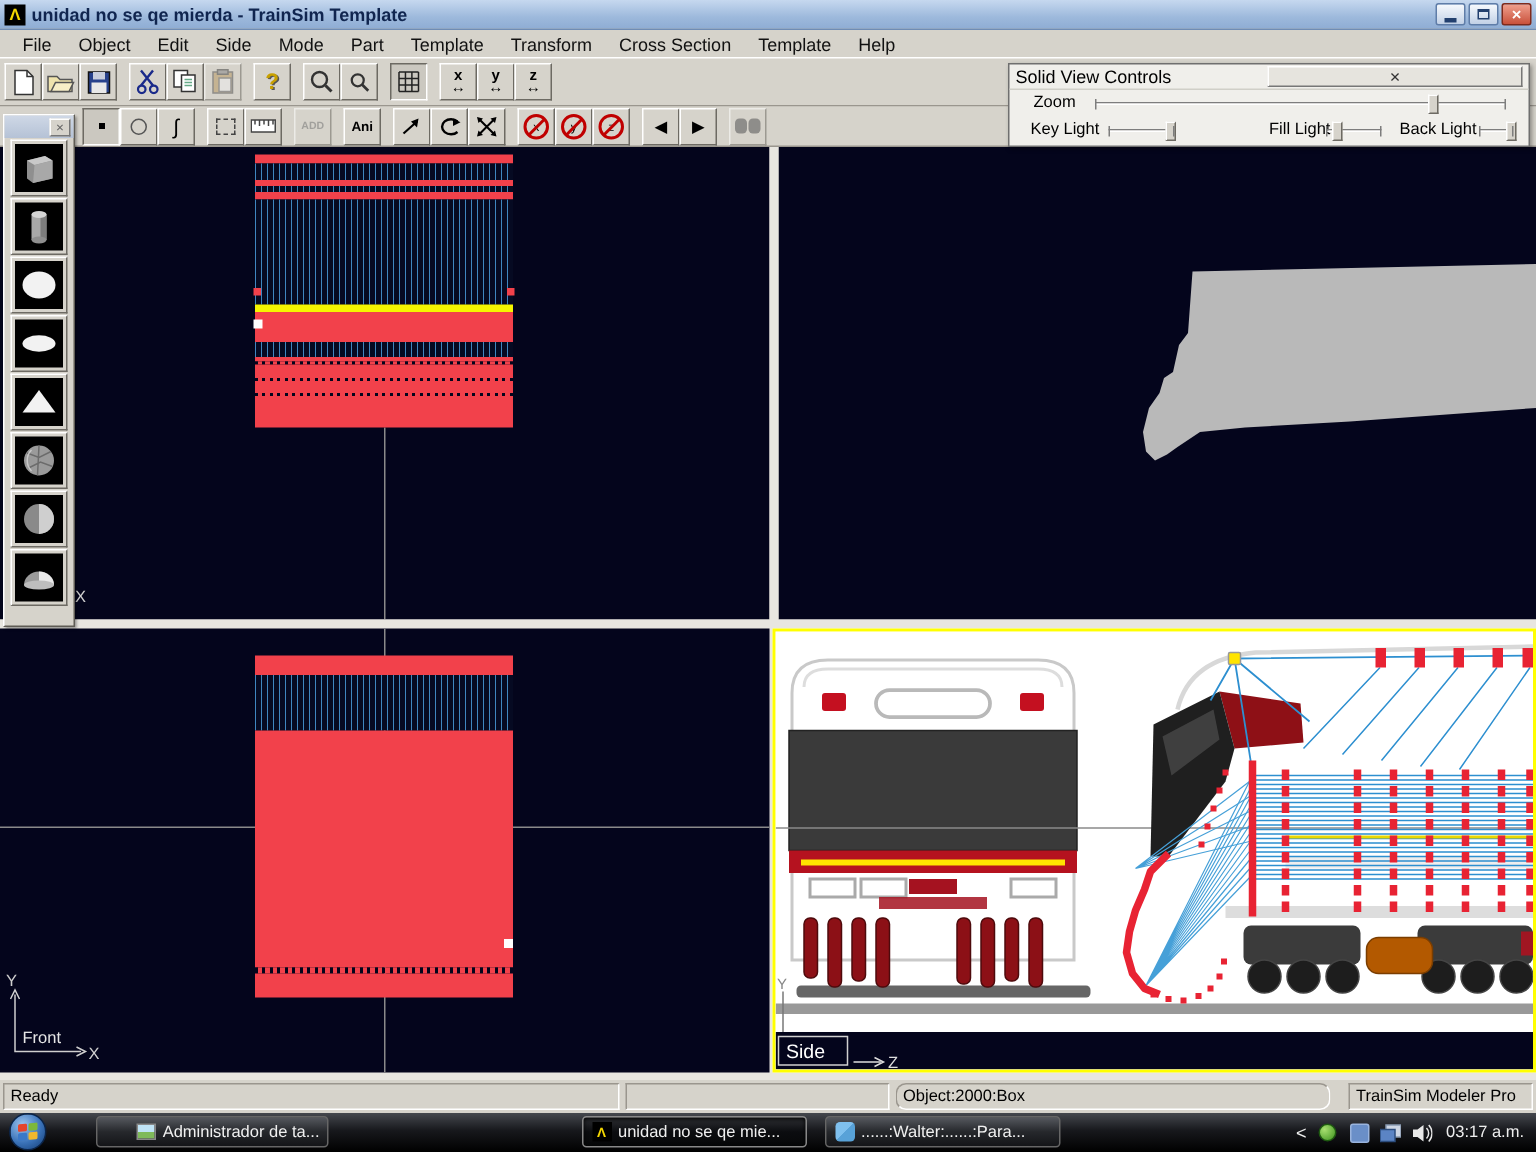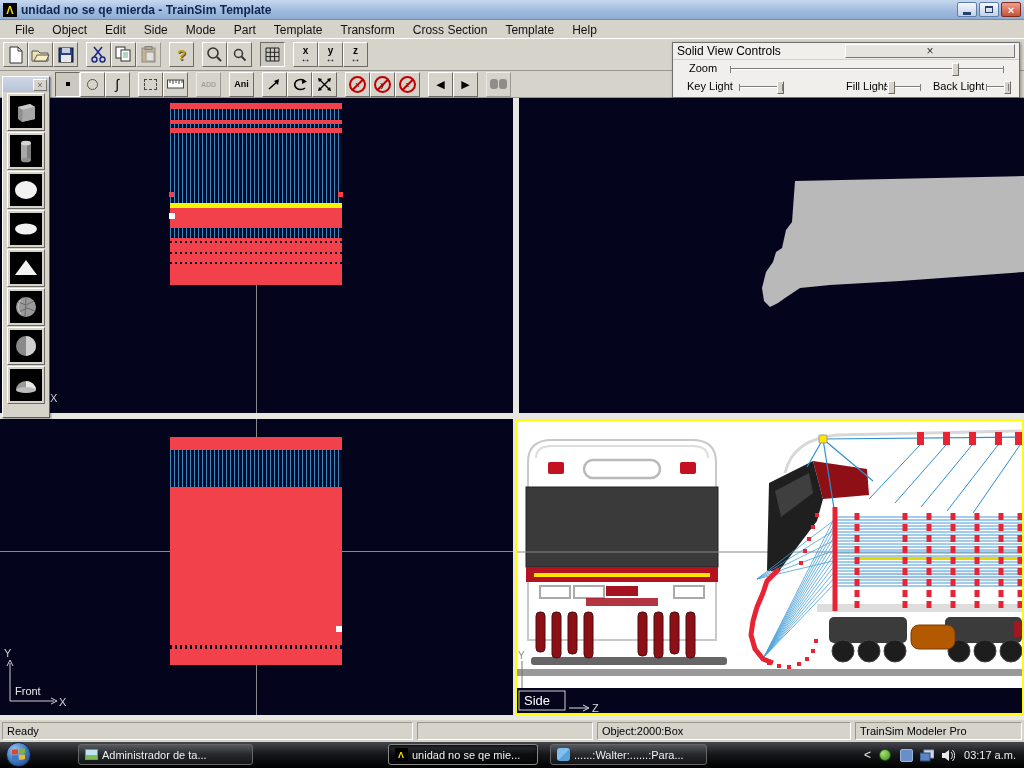--- a/index.html
+++ b/index.html
@@ -96,21 +96,21 @@
   .obj { position:absolute; }
   .marker { position:absolute; width:5px; height:5px; background:#f2414b; }
   .handle { position:absolute; width:6px; height:6px; background:#ffffff; }
   .xline { position:absolute; background:#8a8a8a; }
   .axis-label { position:absolute; color:#cfcfcf; font-size:11px; }
 
   
   .statusbar { position:absolute; left:0; top:720px; width:1024px; height:22px; background:#d6d3cb;
     display:flex; align-items:stretch; padding:2px; gap:4px; font-size:11px; color:#000; }
   .spanel { border:1px solid; border-color:#9a968e #ffffff #ffffff #9a968e; padding:2px 4px; white-space:nowrap; overflow:hidden; }
-  .sp1 { width:411px; } .sp2 { width:176px; } .sp3 { width:254px; } .sp4 { flex:1; }
+  .sp1 { width:411px; } .sp2 { width:176px; } .sp3 { width:290px;border-radius:7px; } .sp4 { flex:1;margin-left:8px; }
 
   
   .taskbar { position:absolute; left:0; top:742px; width:1024px; height:26px;
     background:linear-gradient(#45484e,#17181c 45%,#000); display:flex; align-items:center; }
   .orb { position:absolute; left:6px; top:0px; width:25px; height:25px; border-radius:50%;
     background:radial-gradient(circle at 35% 30%, #9cc4ee, #3a72b8 55%, #123a72); border:1px solid #0b2448;
     display:flex; align-items:center; justify-content:center; }
   .flag { width:13px; height:12px; display:grid; grid-template-columns:6px 6px; grid-template-rows:5px 5px; gap:1px;
     transform:skewY(-6deg); }
   .flag i { border-radius:1px; }
@@ -605,21 +605,21 @@
 
   <div class="taskbar">
     <span class="orb">
       <span class="flag">
           <i class="f1"></i>
           <i class="f2"></i>
           <i class="f3"></i>
           <i class="f4"></i>
         </span>
     </span>
-    <span class="taskbtn" style="left:78px; width:175px;">
+    <span class="taskbtn" style="left:64px; width:155px;justify-content:flex-end;">
       <span class="tb-ic">
           <span class="ic-pic"></span>
         </span>
       <span>Administrador de ta...</span>
     </span>
     <span class="taskbtn active" style="left:388px; width:150px;">
       <span class="tb-ic">
           <span class="ic-tsm">Λ</span>
         </span>
       <span>unidad no se qe mie...</span>

